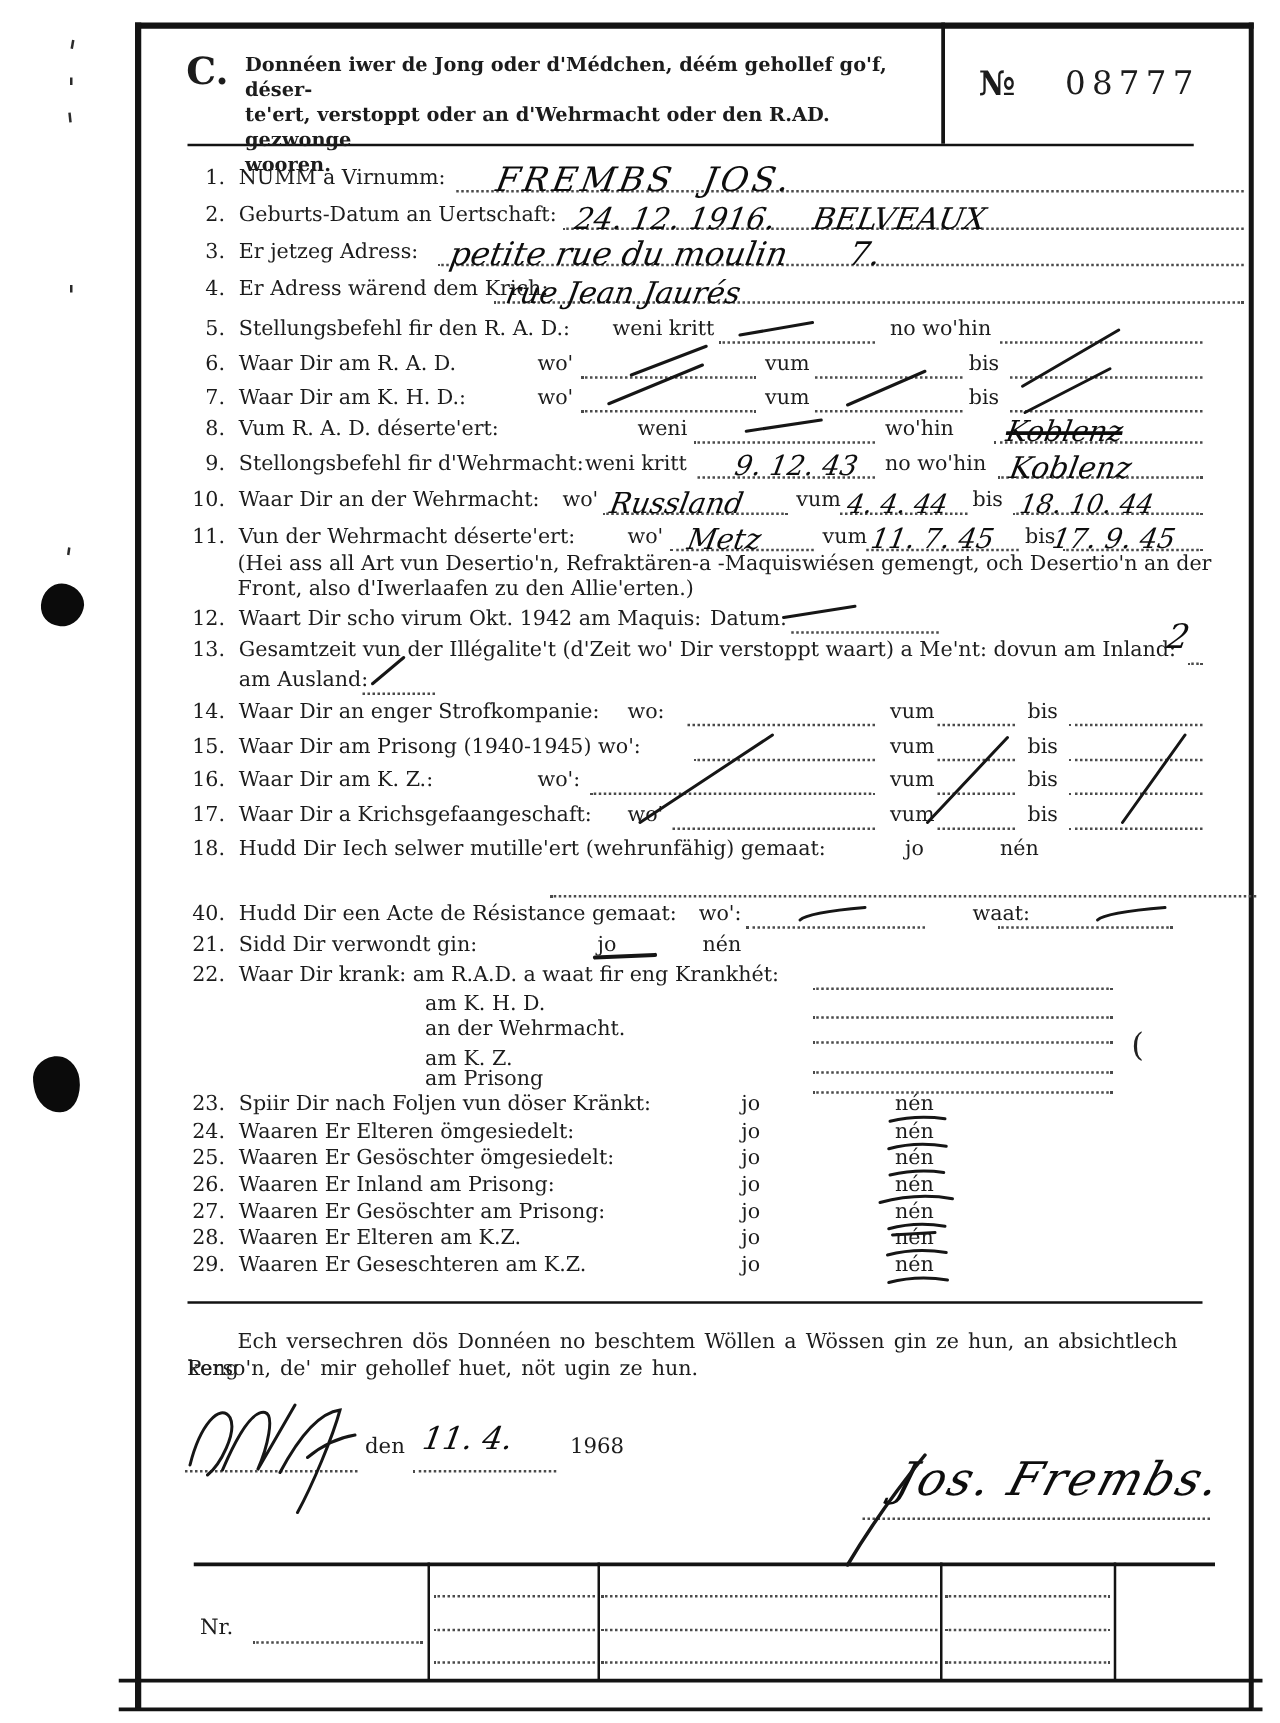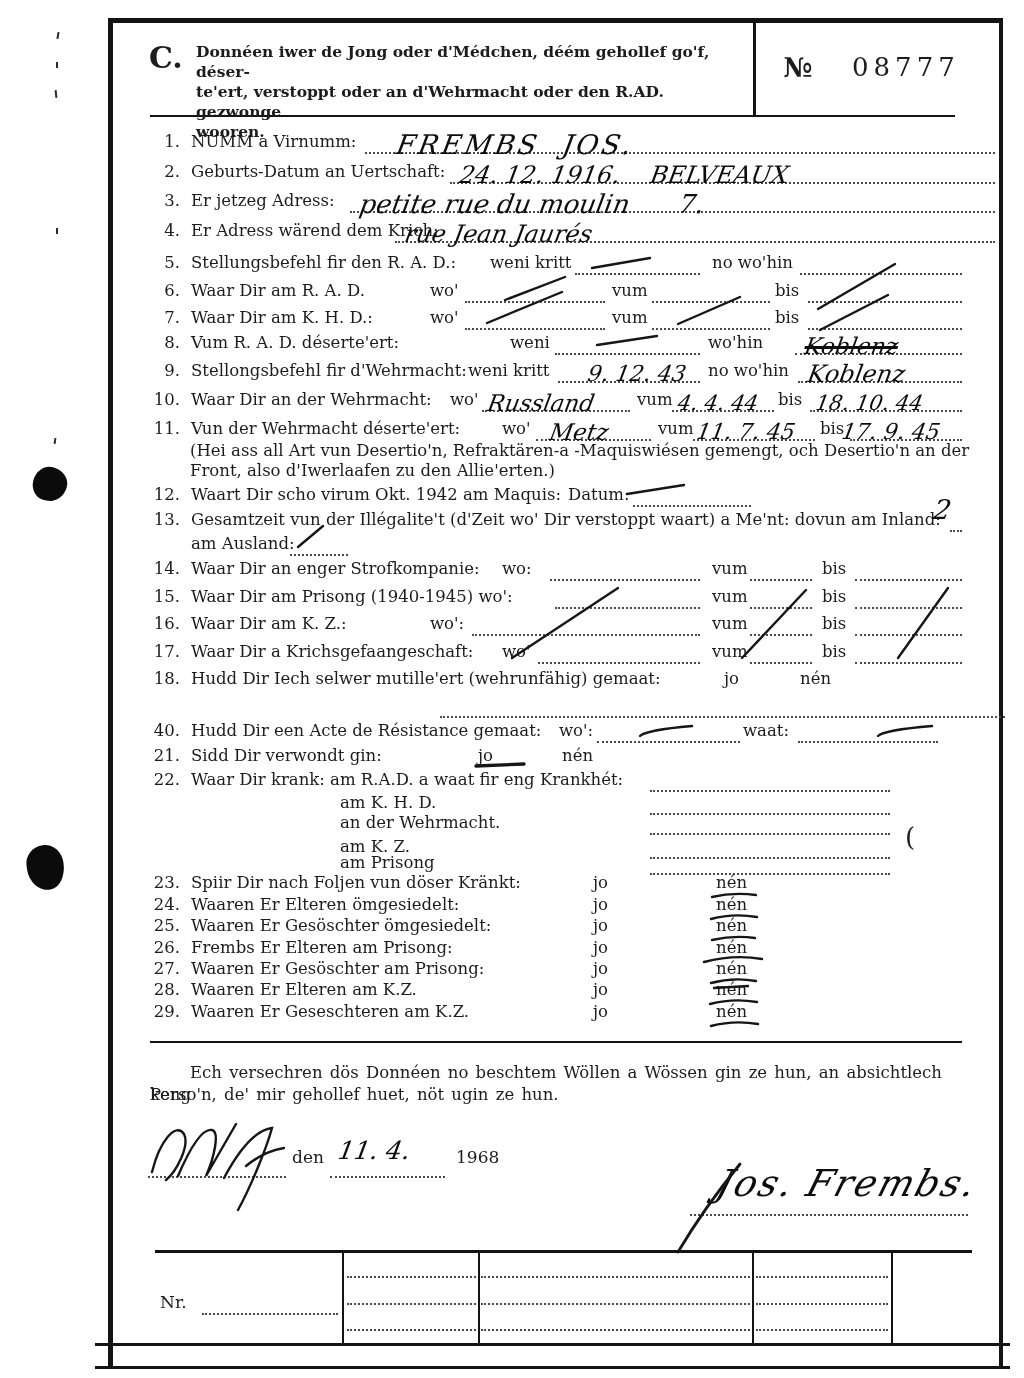--- a/index.html
+++ b/index.html
@@ -207,21 +207,21 @@
   <span class="af" style="left:574px">jo</span>
   <span class="af" style="left:650px">nén</span>
 </div>
 <div class="row" style="top:695px;width:858px">
   <span class="adots" style="left:290px;width:565px"></span>
 </div>
 <div class="row" style="top:720px">
   <span><span class="num">40.</span><span>Hudd Dir een Acte de Résistance gemaat:</span></span>
   <span class="af" style="left:409px">wo':</span>
   <span class="adots" style="left:447px;width:143px"></span>
-  <span class="af" style="left:593px">waat:</span>
+  <span class="af" style="left:628px">waat:</span>
   <span class="adots" style="left:648px;width:140px"></span>
 </div>
 <div class="row" style="top:745px">
   <span><span class="num">21.</span><span>Sidd Dir verwondt gin:</span></span>
   <span class="af" style="left:328px">jo</span>
   <span class="af" style="left:412px">nén</span>
 </div>
 
 <div class="row" style="top:769px">
   <span><span class="num">22.</span><span>Waar Dir krank: am R.A.D. a waat fir eng Krankhét:</span></span>
@@ -254,21 +254,21 @@
   <span><span class="num">24.</span><span>Waaren Er Elteren ömgesiedelt:</span></span>
   <span class="af" style="left:443px">jo</span>
   <span class="af" style="left:566px">nén</span>
 </div>
 <div class="row" style="top:915px">
   <span><span class="num">25.</span><span>Waaren Er Gesöschter ömgesiedelt:</span></span>
   <span class="af" style="left:443px">jo</span>
   <span class="af" style="left:566px">nén</span>
 </div>
 <div class="row" style="top:937px">
-  <span><span class="num">26.</span><span>Frembs Er Elteren am Prisong:</span></span>
+  <span><span class="num">26.</span><span>Waaren Er Inland am Prisong:</span></span>
   <span class="af" style="left:443px">jo</span>
   <span class="af" style="left:566px">nén</span>
 </div>
 <div class="row" style="top:958px">
   <span><span class="num">27.</span><span>Waaren Er Gesöschter am Prisong:</span></span>
   <span class="af" style="left:443px">jo</span>
   <span class="af" style="left:566px">nén</span>
 </div>
 <div class="row" style="top:979px">
   <span><span class="num">28.</span><span>Waaren Er Elteren am K.Z.</span></span>

